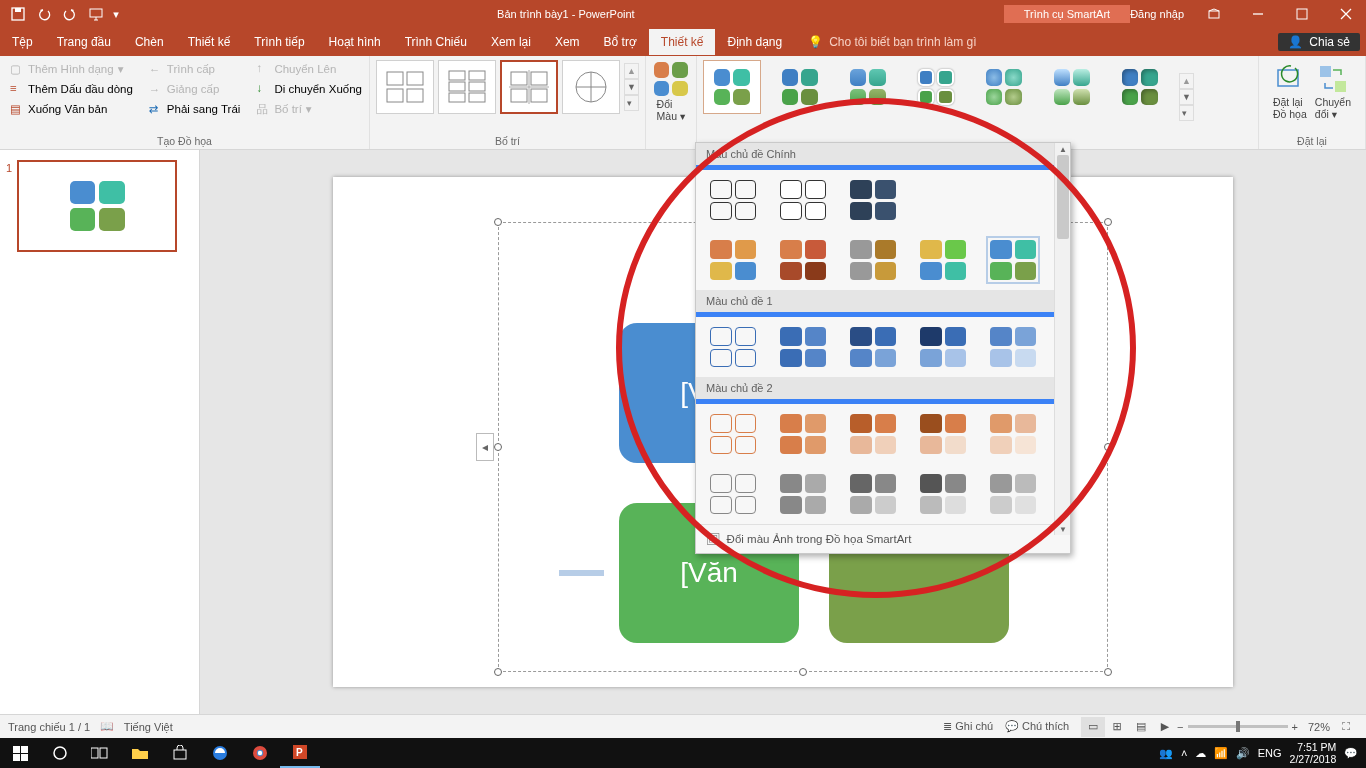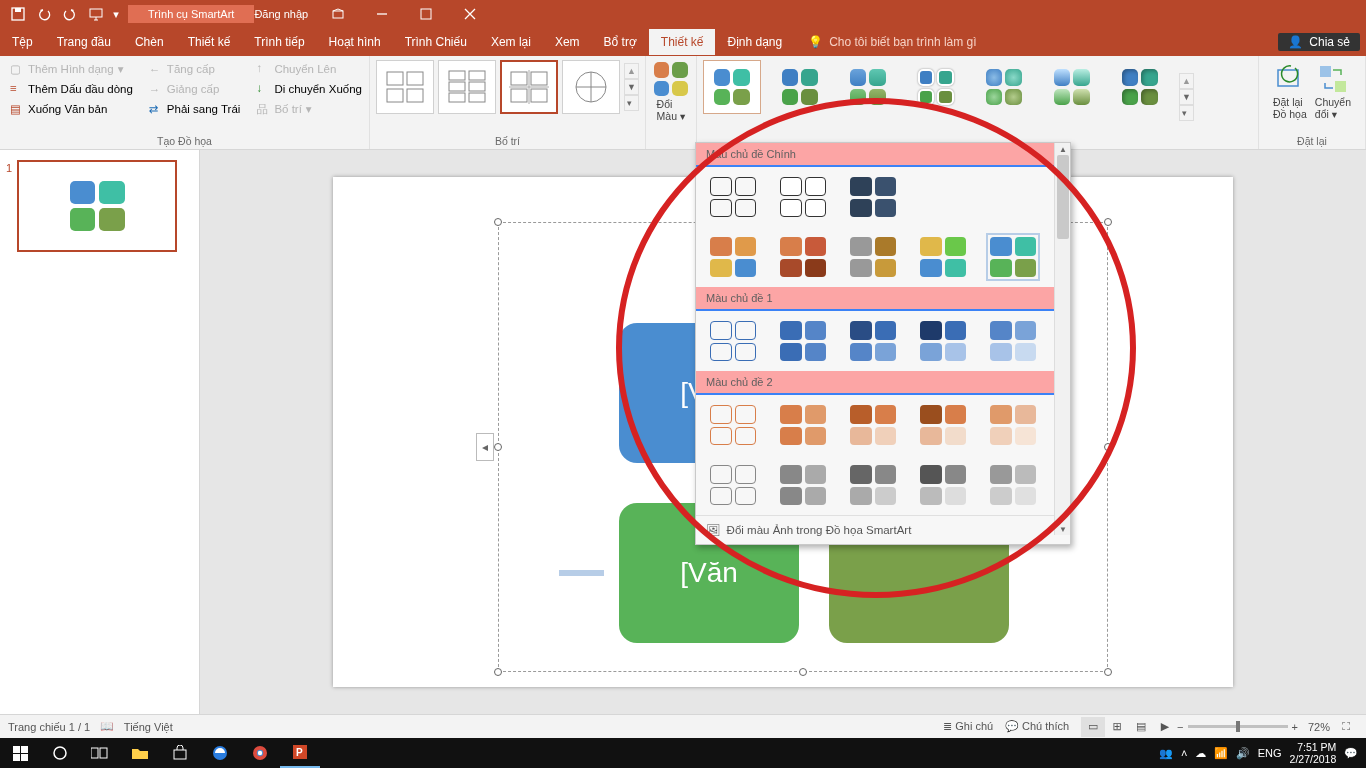--- a/index.html
+++ b/index.html
@@ -60,21 +60,21 @@
 .shape.green { background: #58b358; left: 120px; top: 280px; width: 180px; height: 140px;}
 .shape.olive { background: #7aa04a; left: 330px; top: 280px; width: 180px; height: 140px;}
 .chev-left { position: absolute; left: -23px; top: calc(50% - 14px); width: 18px; height: 28px; background: #fff; border: 1px solid #bbb; display:flex; align-items:center; justify-content:center; color:#666;}
 .arrow-v { position:absolute; left:202px; top:248px; width:16px; height:30px; }
 .arrow-v::before{content:""; display:block; width:6px; height:22px; background:#b7cde7; margin:0 auto;}
 .arrow-h { position:absolute; left:60px; top:342px; width:55px; height:16px; }
 .arrow-h::before{content:""; display:block; height:6px; width:45px; background:#b7cde7; margin-top:5px;}
 
 
 .color-menu { position: absolute; left: 695px; top: 142px; width: 376px; background: #f7f7f7; border: 1px solid #c9c9c9; box-shadow: 2px 3px 6px rgba(0,0,0,0.3); z-index: 50;}
-.cm-section-title { font-size: 11px; color: #5f5f5f; background: #fca5a5; padding: 5px 10px; border-bottom: 2px solid #3b82f6;}
+.cm-section-title { font-size: 11px; color: #5f5f5f; background: #e5e5e5; padding: 5px 10px; border-bottom: 5px solid #3b82f6;}
 .cm-row { display: flex; gap: 24px; padding: 10px 14px; }
 .cm-swatch { width: 46px; height: 40px; display: grid; grid-template-columns: 1fr 1fr; grid-template-rows: 1fr 1fr; gap: 3px; cursor: pointer;}
 .cm-swatch.selected { outline: 2px solid #b7cde7; outline-offset: 2px; }
 .cm-swatch div { border-radius: 4px; }
 .cm-footer { padding: 7px 10px; font-size: 11.5px; border-top: 1px solid #e0e0e0; display: flex; align-items: center; gap: 6px; color: #555;}
 .cm-scrollbar { position:absolute; right:0; top:0; width:16px; height:392px; background:#f1f1f1; border-left:1px solid #ddd;}
 .cm-scroll-thumb { position:absolute; left:2px; top:12px; width:12px; height:84px; background:#c9c9c9; border-radius:2px;}
 .cm-scroll-arrow { position:absolute; left:0; width:16px; height:12px; display:flex; align-items:center; justify-content:center; font-size:8px; color:#666;}
 .cm-scroll-arrow.down{ bottom:0;}
 .cm-scroll-arrow.up{ top:0;}
@@ -126,20 +126,21 @@
         </svg>
       </div>
     <div class="btn">
         <svg width="14" height="14">
           <rect x="1" y="2" width="12" height="8" fill="none" stroke="#fff"></rect>
           <path d="M7 10v3M5 13h4" stroke="#fff"></path>
         </svg>
       </div>
     <div class="btn" style="width:12px;">▾</div>
   </div>
+  <div class="title-text">Bản trình bày1  -  PowerPoint</div>
   <div class="context-tab">Trình cụ SmartArt</div>
   <div class="right">
     <span class="signin">Đăng nhập</span>
     <div class="win-btn">
         <svg width="12" height="12">
           <rect x="1" y="3" width="10" height="7" fill="none" stroke="#fff"></rect>
           <path d="M1 3l5-2 5 2" fill="none" stroke="#fff"></path>
         </svg>
       </div>
     <div class="win-btn">
@@ -194,21 +195,21 @@
             <span>Thêm Dấu đầu dòng</span>
           </div>
         <div class="control">
             <span class="icon" style="color:#b7472a;">▤</span>
             <span>Xuống Văn bản</span>
           </div>
       </div>
       <div class="vstack">
         <div class="control disabled">
             <span class="icon">←</span>
-            <span>Tăng cấp</span>
+            <span>Trình cấp</span>
           </div>
         <div class="control disabled">
             <span class="icon">→</span>
             <span>Giảng cấp</span>
           </div>
         <div class="control">
             <span class="icon" style="color:#1f6db5;">⇄</span>
             <span>Phải sang Trái</span>
           </div>
       </div>

